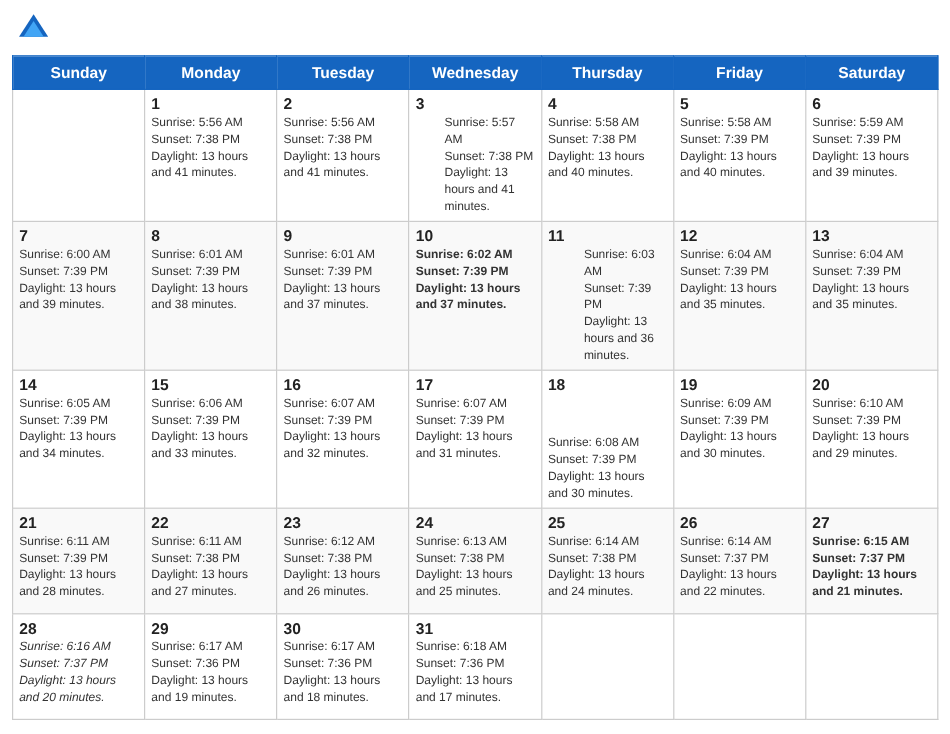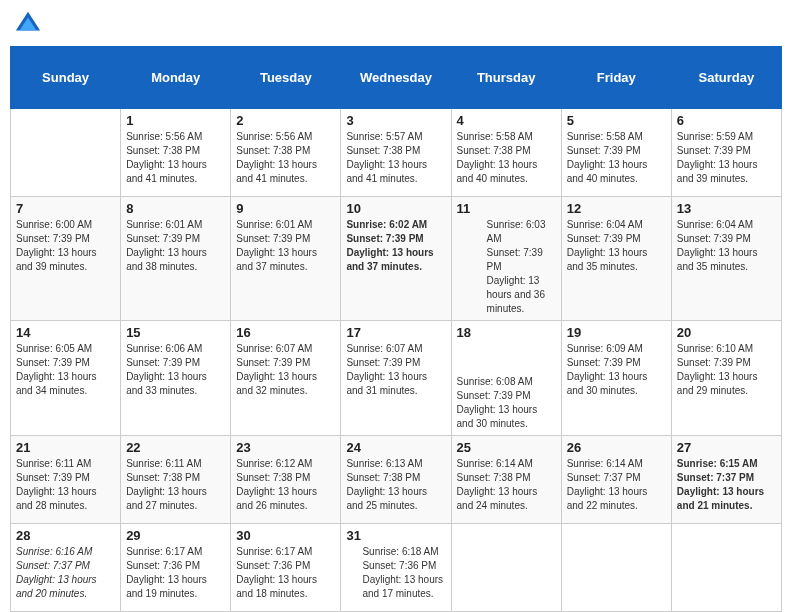--- a/index.html
+++ b/index.html
@@ -56,21 +56,21 @@
     }
     table {
       width: 100%;
       border-collapse: collapse;
       font-size: 11px;
     }
     thead tr th {
       background-color: #1565c0;
       color: #fff;
       text-align: center;
-      padding: 23px 4px;
+      padding: 6px 4px;
       font-size: 13px;
       font-weight: bold;
       border: 1px solid #1565c0;
     }
     tbody tr td {
       border: 1px solid #ccc;
       vertical-align: top;
       padding: 4px 5px;
       width: calc(100% / 7);
       height: 88px;
@@ -135,21 +135,21 @@
 Daylight: 13 hours and 41 minutes.</div>
         </td>
         <td>
           <div class="day-num">2</div>
           <div class="cell-info" style="white-space: pre-line;">Sunrise: 5:56 AM
 Sunset: 7:38 PM
 Daylight: 13 hours and 41 minutes.</div>
         </td>
         <td>
           <div class="day-num">3</div>
-          <div class="cell-info" style="white-space: pre-line;">Sunrise: 5:57 AM
+          <div class="cell-info" style="white-space: pre-line; margin-left: 24px;">Sunrise: 5:57 AM
 Sunset: 7:38 PM
 Daylight: 13 hours and 41 minutes.</div>
         </td>
         <td>
           <div class="day-num">4</div>
           <div class="cell-info" style="white-space: pre-line;">Sunrise: 5:58 AM
 Sunset: 7:38 PM
 Daylight: 13 hours and 40 minutes.</div>
         </td>
         <td>
@@ -311,21 +311,21 @@
 Daylight: 13 hours and 19 minutes.</div>
         </td>
         <td>
           <div class="day-num">30</div>
           <div class="cell-info" style="white-space: pre-line;">Sunrise: 6:17 AM
 Sunset: 7:36 PM
 Daylight: 13 hours and 18 minutes.</div>
         </td>
         <td>
           <div class="day-num">31</div>
-          <div class="cell-info" style="white-space: pre-line; margin-left: 16px;">Sunrise: 6:18 AM
+          <div class="cell-info" style="white-space: pre-line;">Sunrise: 6:18 AM
 Sunset: 7:36 PM
 Daylight: 13 hours and 17 minutes.</div>
         </td>
         <td class="empty"></td>
         <td class="empty"></td>
         <td class="empty"></td>
       </tr>
     </tbody>
 </table>
 

